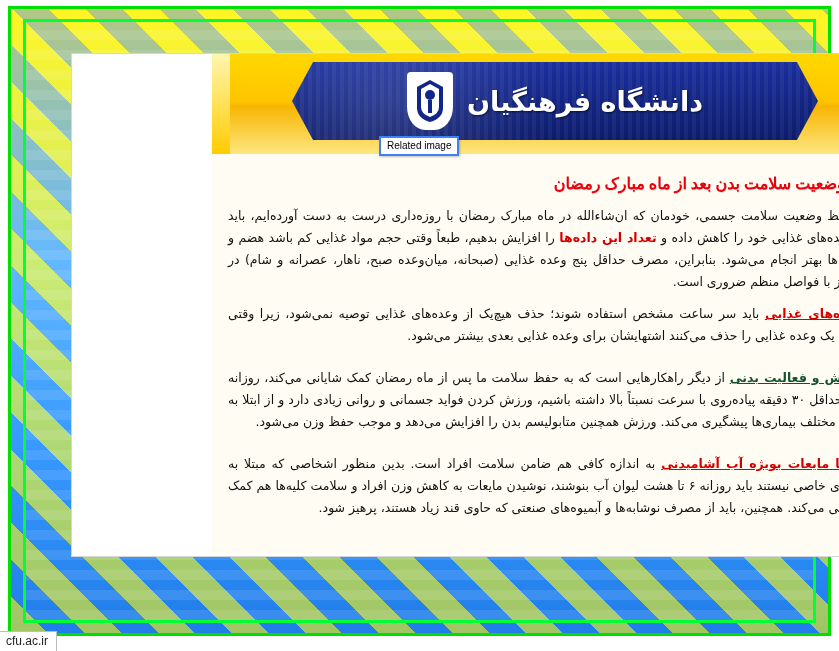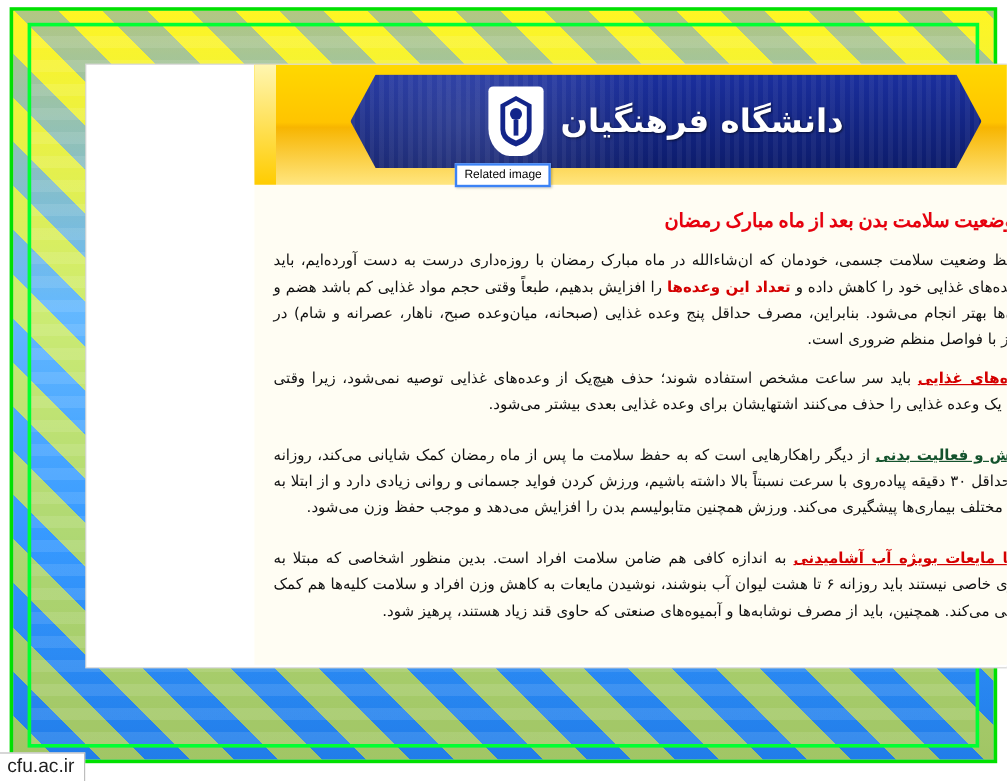--- a/index.html
+++ b/index.html
@@ -216,21 +216,21 @@
   .underline { text-decoration: underline; margin-top: 21px; }
 
   
   .url-box {
     position: absolute;
     left: 0;
     bottom: 0;
     background: #ffffff;
     border-top: 1px solid #bdbdbd;
     border-right: 1px solid #bdbdbd;
-    font-size: 16px;
+    font-size: 12px;
     color: #1f1f1f;
     padding: 2px 8px 3px 6px;
     font-family: "Liberation Sans", sans-serif;
     z-index: 40;
     direction: ltr;
   }
 </style>
 </head>
 <body>
 
@@ -257,21 +257,21 @@
         </span>
       </div>
     </div>
 
     <div class="article">
 
       <div class="doc-title">حفظ وضعیت سلامت بدن بعد از ماه مبارک رمضان</div>
 
       <p class="para">
         <span>برای حفظ وضعیت سلامت جسمی، خودمان که ان‌شاءالله در ماه مبارک رمضان با روزه‌داری درست به دست آورده‌ایم، باید حجم وعده‌های غذایی خود را کاهش داده و</span>
-        <span class="hl-red">تعداد این وعده‌ها</span>
+        <span class="hl-red">تعداد این داده‌ها</span>
         <span>را افزایش بدهیم، طبعاً وقتی حجم مواد غذایی کم باشد هضم و جذب آن‌ها بهتر انجام می‌شود. بنابراین، مصرف حداقل پنج وعده غذایی (صبحانه، میان‌وعده صبح، ناهار، عصرانه و شام) در طول روز با فواصل منظم ضروری است.</span>
       </p>
 
       <div class="bullet-row">
         <span class="bullet-marker"><span class="marker-square"></span></span>
         <span class="bullet-body para">
           <span class="hl-red underline">وعده‌های غذایی</span>
           <span>باید سر ساعت مشخص استفاده شوند؛ حذف هیچ‌یک از وعده‌های غذایی توصیه نمی‌شود، زیرا وقتی افراد یک وعده غذایی را حذف می‌کنند اشتهایشان برای وعده غذایی بعدی بیشتر می‌شود.</span>
         </span>
       </div>

